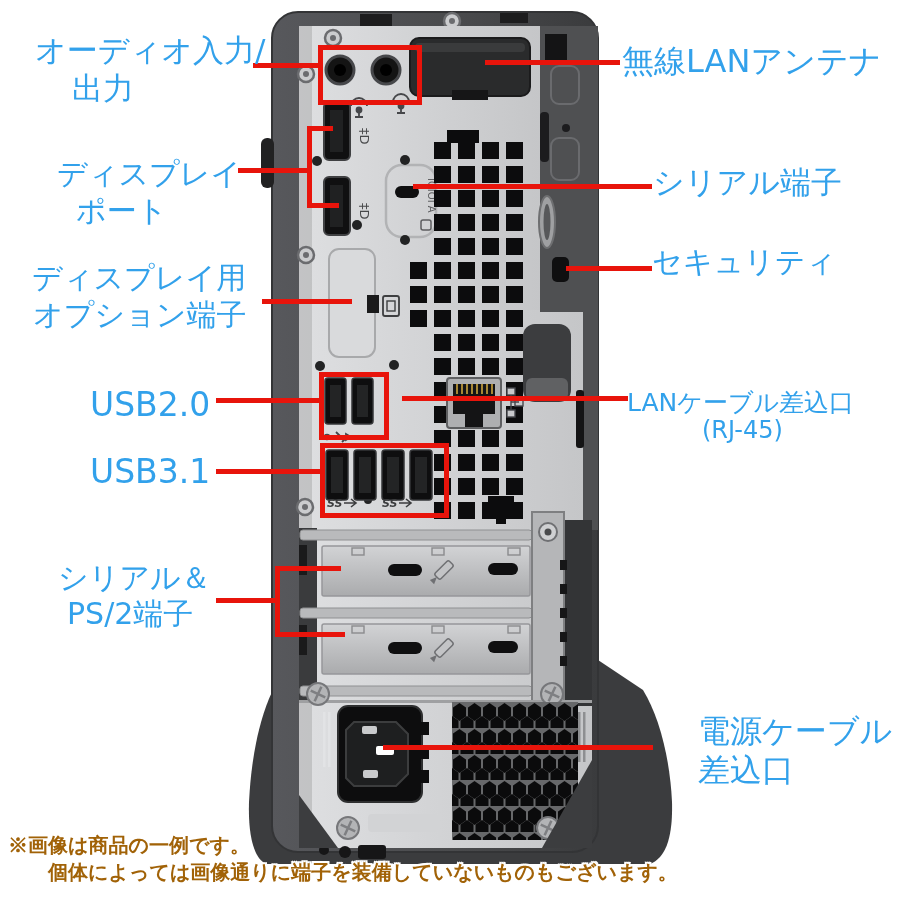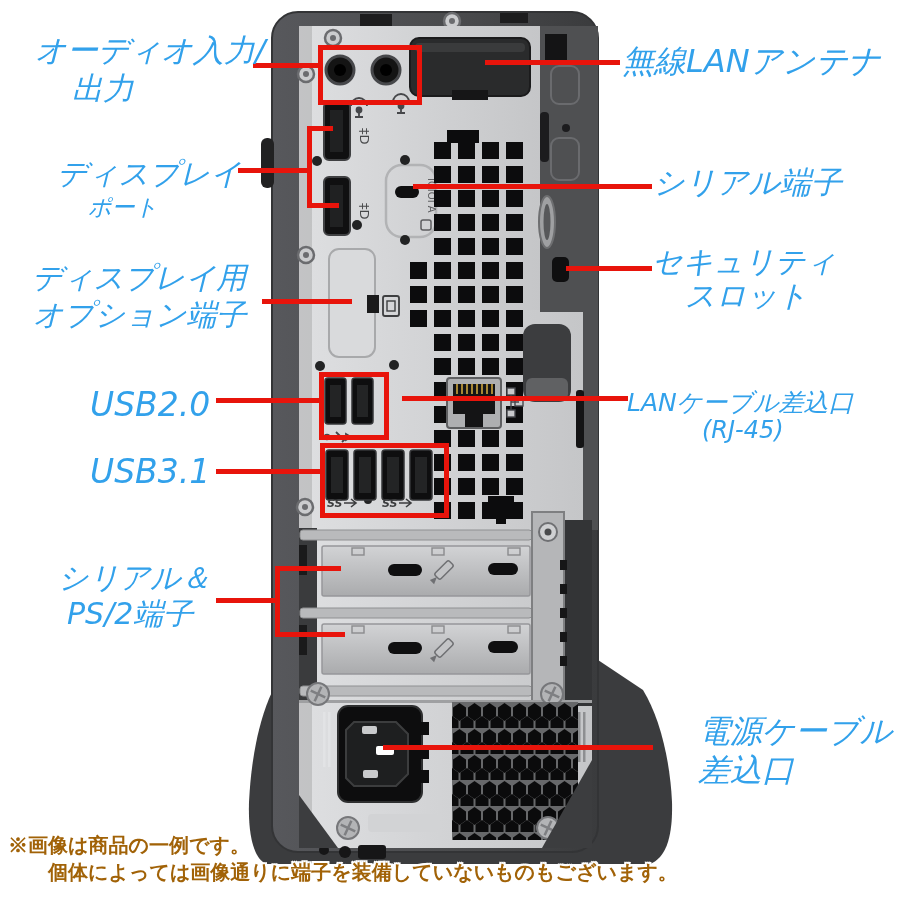--- a/index.html
+++ b/index.html
@@ -1,19 +1,19 @@
 <!DOCTYPE html>
 <html><head>
 <meta charset="utf-8">
 <style>
   html,body{margin:0;padding:0;background:#fff;}
   #stage{position:relative;width:900px;height:900px;background:#ffffff;overflow:hidden;
          font-family:"DejaVu Sans","Liberation Sans",sans-serif;}
   #towerSvg{position:absolute;left:0;top:0;width:900px;height:900px;}
-  .lbl{position:absolute;color:#32a1eb;white-space:nowrap;line-height:1.05;z-index:30;font-style:italic;}
+  .lbl{position:absolute;color:#32a1eb;white-space:nowrap;line-height:1.05;z-index:30;}
   .rline{position:absolute;background:#e8140b;z-index:20;}
   .rrect{position:absolute;border:5px solid #e8140b;z-index:20;background:transparent;}
   .note{position:absolute;color:#a16207;font-family:"Liberation Serif","DejaVu Serif",serif;
         font-weight:700;white-space:nowrap;z-index:40;
         text-shadow:-2px -2px 0 #fff,2px -2px 0 #fff,-2px 2px 0 #fff,2px 2px 0 #fff,
                     0 -2px 0 #fff,0 2px 0 #fff,-2px 0 0 #fff,2px 0 0 #fff;}
 </style>
 </head>
 <body>
 
@@ -310,29 +310,28 @@
   <div class="rline" style="left:275px;top:632px;width:70px;height:5px;"></div>
 
   <div class="rline" style="left:383px;top:745px;width:270px;height:5px;"></div>
 
   <div class="lbl" style="left:35px;top:34px;font-size:31px;">オーディオ入力/</div>
   <div class="lbl" style="left:72px;top:72px;font-size:31px;">出力</div>
 
   <div class="lbl" style="left:622px;top:45px;font-size:32px;">無線LANアンテナ</div>
 
   <div class="lbl" style="left:57px;top:158px;font-size:30px;">ディスプレイ</div>
-  <div class="lbl" style="left:88px;top:195px;font-size:23px;">ポート</div>
+  <div class="lbl" style="left:76px;top:195px;font-size:30px;">ポート</div>
 
   <div class="lbl" style="left:653px;top:166px;font-size:31px;">シリアル端子</div>
 
   <div class="lbl" style="left:32px;top:262px;font-size:30px;">ディスプレイ用</div>
   <div class="lbl" style="left:33px;top:299px;font-size:30px;">オプション端子</div>
 
   <div class="lbl" style="left:652px;top:246px;font-size:30px;text-align:right;">セキュリティ</div>
-  <div class="lbl" style="left:685px;top:280px;font-size:30px;">スロット</div>
 
   <div class="lbl" style="left:90px;top:388px;font-size:33px;">USB2.0</div>
 
   <div class="lbl" style="left:627px;top:390px;font-size:25px;">LANケーブル差込口</div>
   <div class="lbl" style="left:702px;top:418px;font-size:24px;">(RJ-45)</div>
 
   <div class="lbl" style="left:90px;top:455px;font-size:33px;">USB3.1</div>
 
   <div class="lbl" style="left:58px;top:562px;font-size:30px;">シリアル＆</div>
   <div class="lbl" style="left:67px;top:598px;font-size:30px;">PS/2端子</div>

